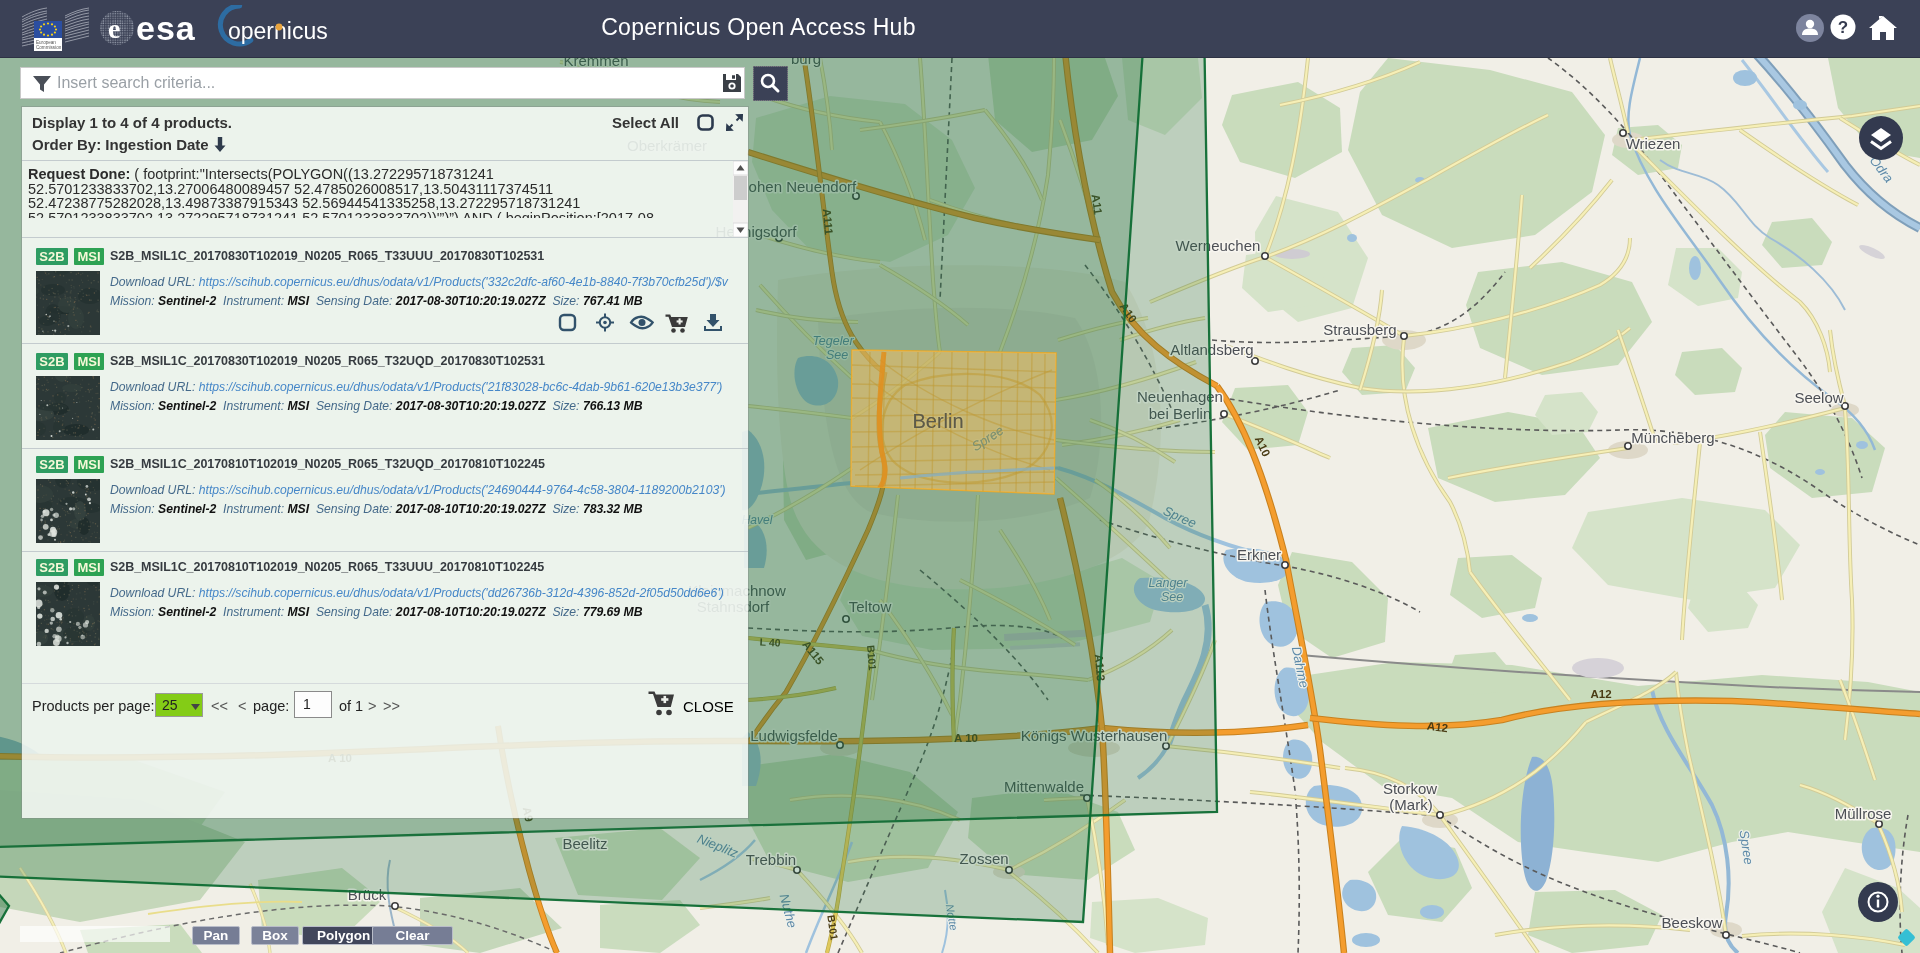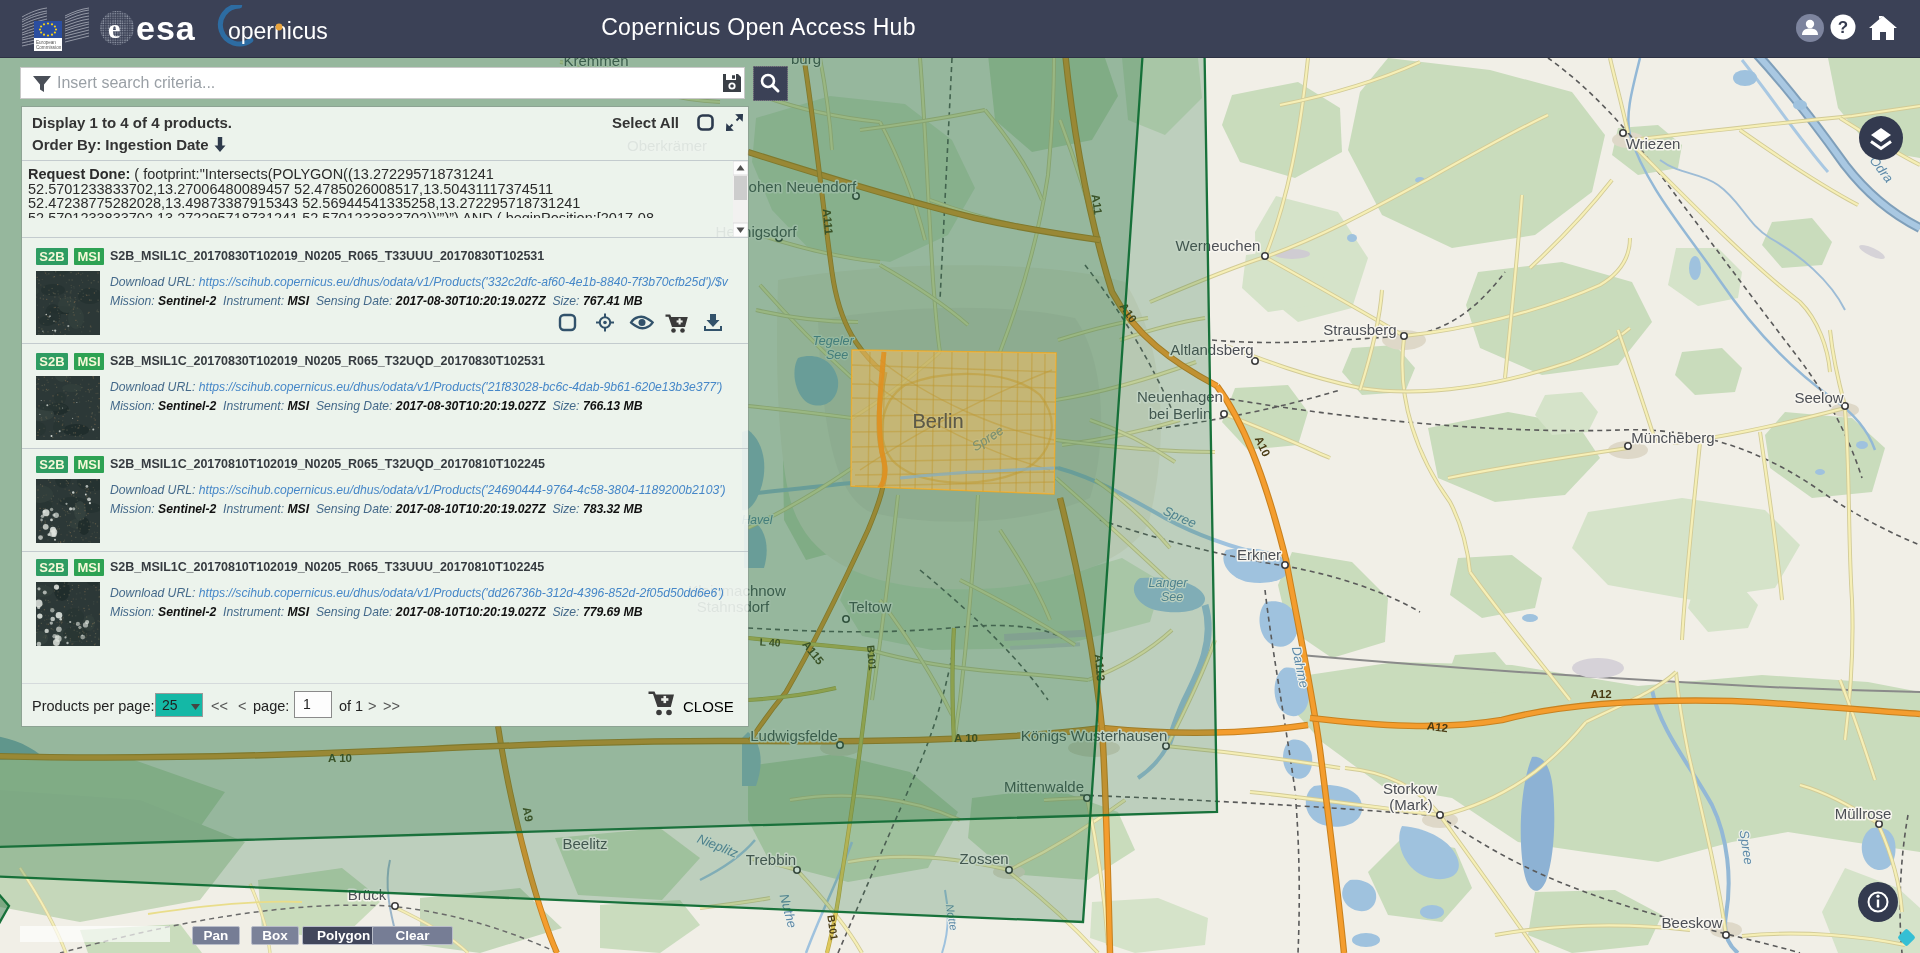--- a/index.html
+++ b/index.html
@@ -6,21 +6,21 @@
 #map{position:absolute;left:0;top:0;z-index:1;}
 #navbar{position:absolute;left:0;top:0;width:1920px;height:58px;background:#3b4156;z-index:30;border-bottom:1px solid #2e3244;}
 #navtitle{position:absolute;left:0;top:14px;width:1517px;text-align:center;color:#fff;font-size:23px;letter-spacing:.3px;}
 .nbico{position:absolute;top:13px;}
 #searchwrap{position:absolute;left:20px;top:66px;z-index:25;}
 #searchinput{position:absolute;left:0;top:1px;width:725px;height:32px;background:#fff;border:1px solid #c9c9c9;}
 #ph{position:absolute;left:37px;top:8px;color:#9aa0a6;font-size:16px;white-space:nowrap;}
 #savebtn{position:absolute;left:700px;top:5px;}
 #filtico{position:absolute;left:11px;top:7px;}
 #searchbtn{position:absolute;left:733px;top:0;width:35px;height:35px;background:#3b4156;outline:1px dotted #777;outline-offset:-1px;border:1px solid #5a5f73;}
-#panel{position:absolute;left:22px;top:107px;width:726px;height:619px;background:rgba(253,254,252,0.84);z-index:20;color:#333;box-shadow:0 0 0 1px rgba(130,140,135,0.45);}
+#panel{position:absolute;left:22px;top:107px;width:726px;height:711px;background:rgba(253,254,252,0.84);z-index:20;color:#333;box-shadow:0 0 0 1px rgba(130,140,135,0.45);}
 .hdr1{position:absolute;left:10px;top:7px;font-size:15px;font-weight:bold;color:#333;}
 .hdr2{position:absolute;left:10px;top:29px;font-size:15px;font-weight:bold;color:#333;}
 .selall{position:absolute;left:590px;top:7px;font-size:15px;font-weight:bold;}
 .sep{position:absolute;left:0;width:726px;height:0;border-top:1px solid #c3cbce;}
 .req{position:absolute;left:0px;top:54px;width:711px;height:57px;overflow:hidden;font-size:14.5px;color:#2b2b2b;line-height:14.5px;}
 .reqin{padding:6px 2px 0 6px;word-wrap:break-word;}
 .prow{position:absolute;left:0;width:726px;text-decoration:underline;}
 .badge{position:absolute;top:10px;height:17px;font-size:13px;font-weight:bold;color:#f5f8d8;text-align:center;line-height:17px;border-radius:1px;}
 .b1{left:14px;width:32px;background:#2e9c62;}
 .b2{left:52px;width:30px;background:#2da253;}
@@ -1355,21 +1355,21 @@
           <circle cx="41.9" cy="41.9" r="2.1" fill="#dfe4de" opacity="0.60"></circle>
           <circle cx="43.9" cy="45.3" r="1.6" fill="#dfe4de" opacity="0.57"></circle>
           <circle cx="46.7" cy="55.1" r="2.4" fill="#dfe4de" opacity="0.56"></circle>
         </svg></div>
 <div class="l1">Download URL: <span class="lnk">https://scihub.copernicus.eu/dhus/odata/v1/Products('dd26736b-312d-4396-852d-2f05d50dd6e6')</span></div>
 <div class="l2">Mission: <b>Sentinel-2</b>&nbsp; Instrument: <b>MSI</b>&nbsp; Sensing Date: <b>2017-08-10T10:20:19.027Z</b>&nbsp; Size: <b>779.69 MB</b></div>
 </div>
 <div class="sep" style="top:576px;border-top-color:#d5dadc;"></div>
 <div class="pgrow">
 <span style="position:absolute;left:10px;top:15px;">Products per page:</span>
-<span style="position:absolute;left:133px;top:10px;width:48px;height:24px;background:#14b8a6;border:1px solid #9a9a9a;font-size:14px;padding:3px 0 0 6px;">25&nbsp;&nbsp;<svg width="9" height="6" viewBox="0 0 9 6" style="margin-left:6px;">
+<span style="position:absolute;left:133px;top:10px;width:48px;height:24px;background:#84cc16;border:1px solid #9a9a9a;font-size:14px;padding:3px 0 0 6px;">25&nbsp;&nbsp;<svg width="9" height="6" viewBox="0 0 9 6" style="margin-left:6px;">
           <path d="M0,0 L9,0 L4.5,6 Z" fill="#444"></path>
         </svg></span>
 <span style="position:absolute;left:189px;top:15px;color:#555;">&lt;&lt;</span>
 <span style="position:absolute;left:216px;top:15px;color:#555;">&lt;</span>
 <span style="position:absolute;left:231px;top:15px;">page:</span>
 <span style="position:absolute;left:272px;top:8px;width:38px;height:27px;background:#fdfdfd;border:1px solid #8a8a8a;padding:4px 0 0 8px;font-size:14px;">1</span>
 <span style="position:absolute;left:317px;top:15px;">of 1</span>
 <span style="position:absolute;left:346px;top:15px;color:#555;">&gt;</span>
 <span style="position:absolute;left:361px;top:15px;color:#555;">&gt;&gt;</span>
 <svg style="position:absolute;left:625px;top:7px;" width="28" height="27" viewBox="0 0 28 27">

